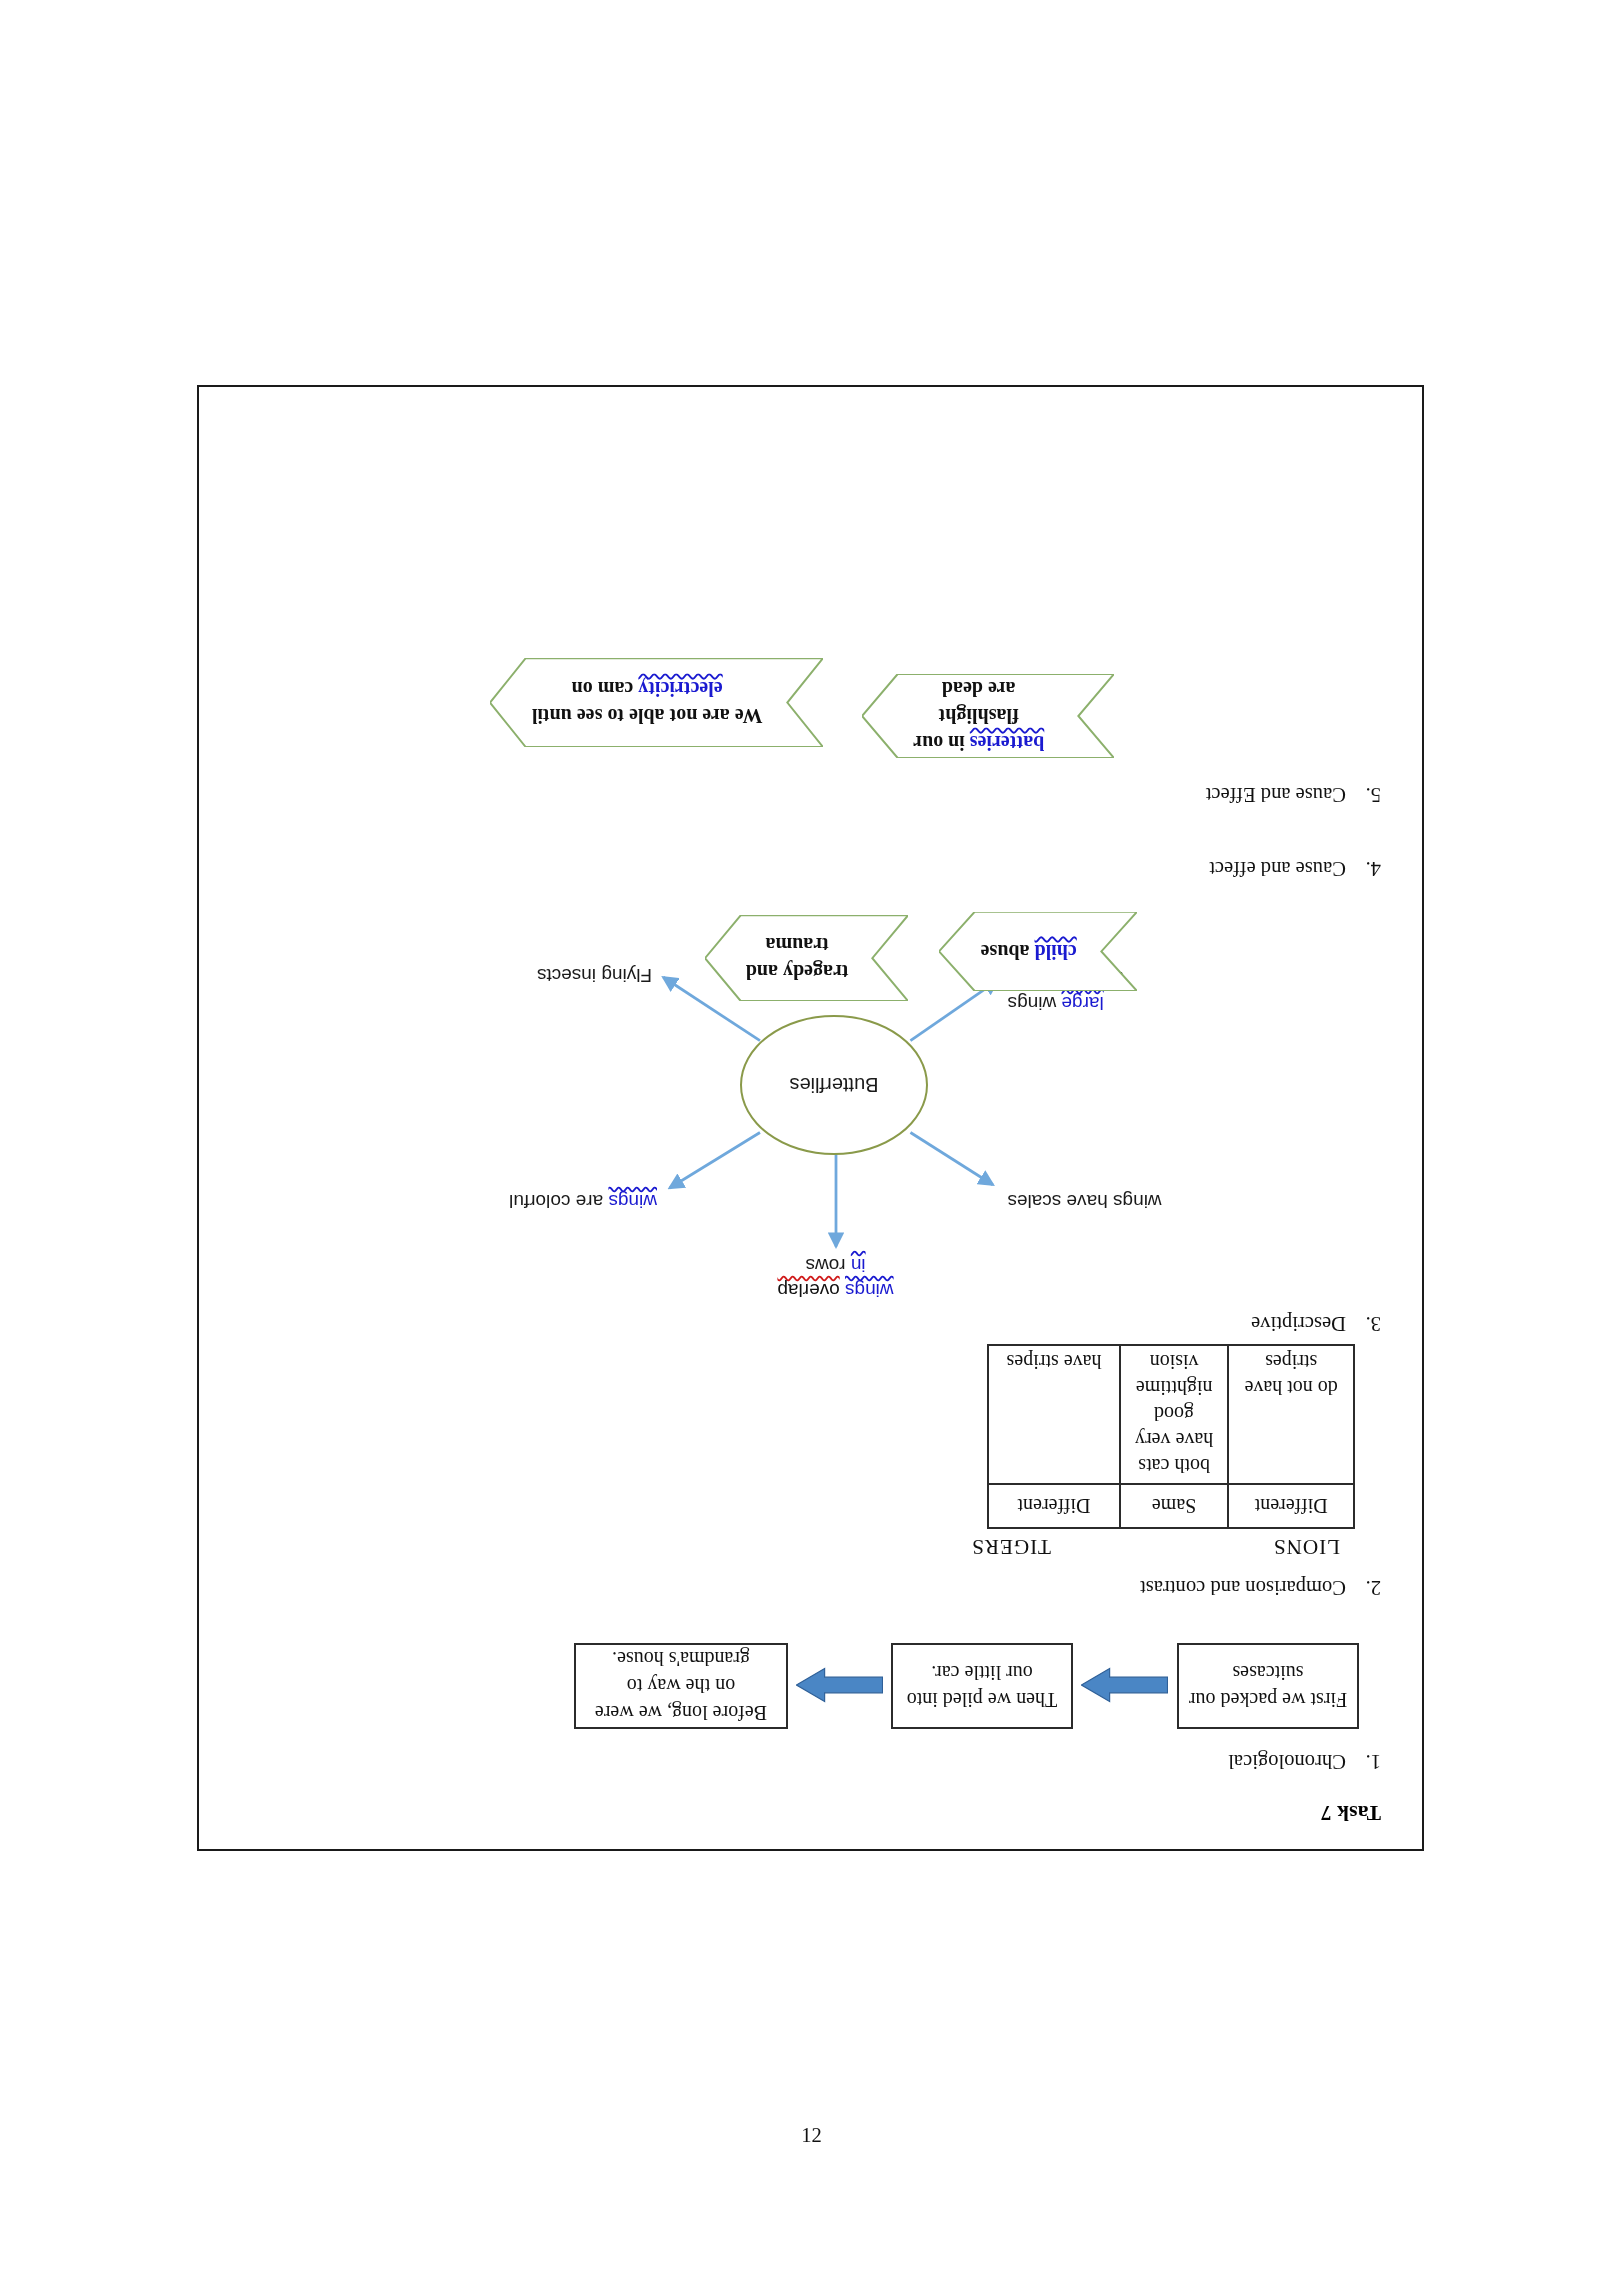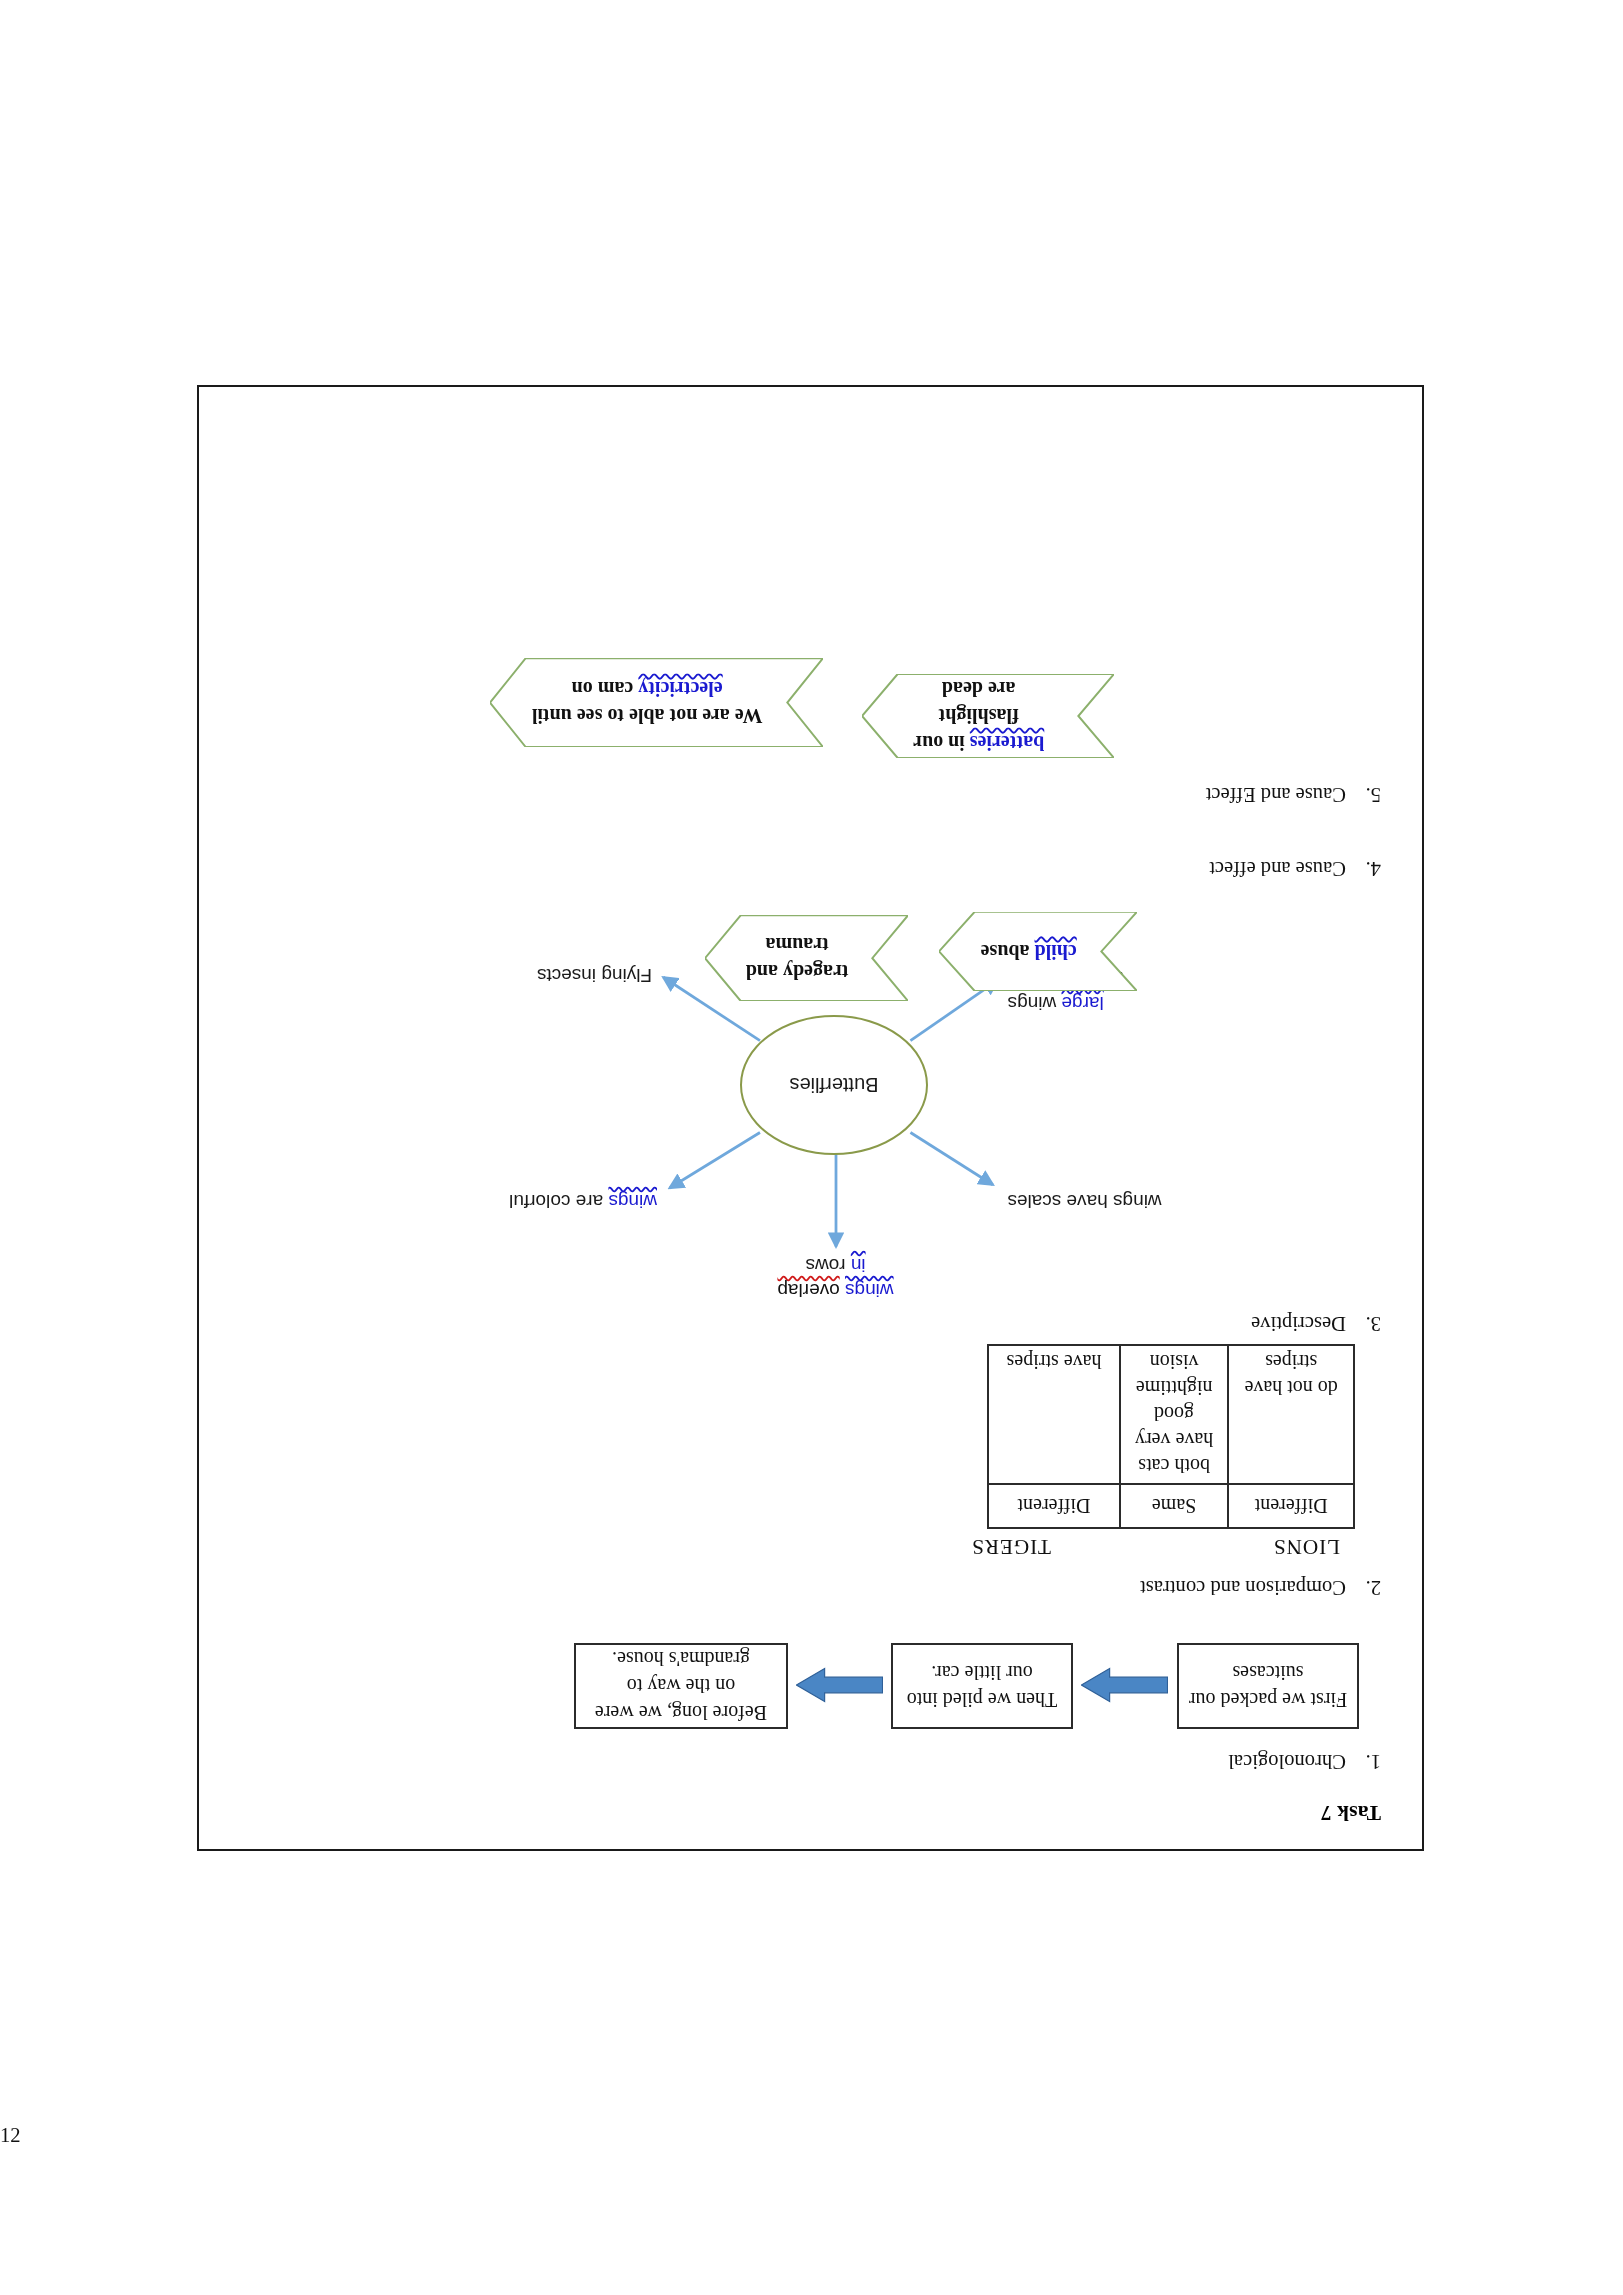--- a/index.html
+++ b/index.html
@@ -157,20 +157,21 @@
   }
   .chevron .chev-svg { position: absolute; inset: 0; }
   .chevron .chev-txt { position: relative; }
 
   
   #page-number {
     position: absolute;
     left: 0;
     top: 2124px;
     width: 1623px;
+    text-align: center;
     font-family: "Liberation Serif", serif;
     font-size: 20.6px;
     color: #111;
   }
 </style>
 </head>
 <body>
 
 <div id="page-frame">
   <div id="rotated-content">

